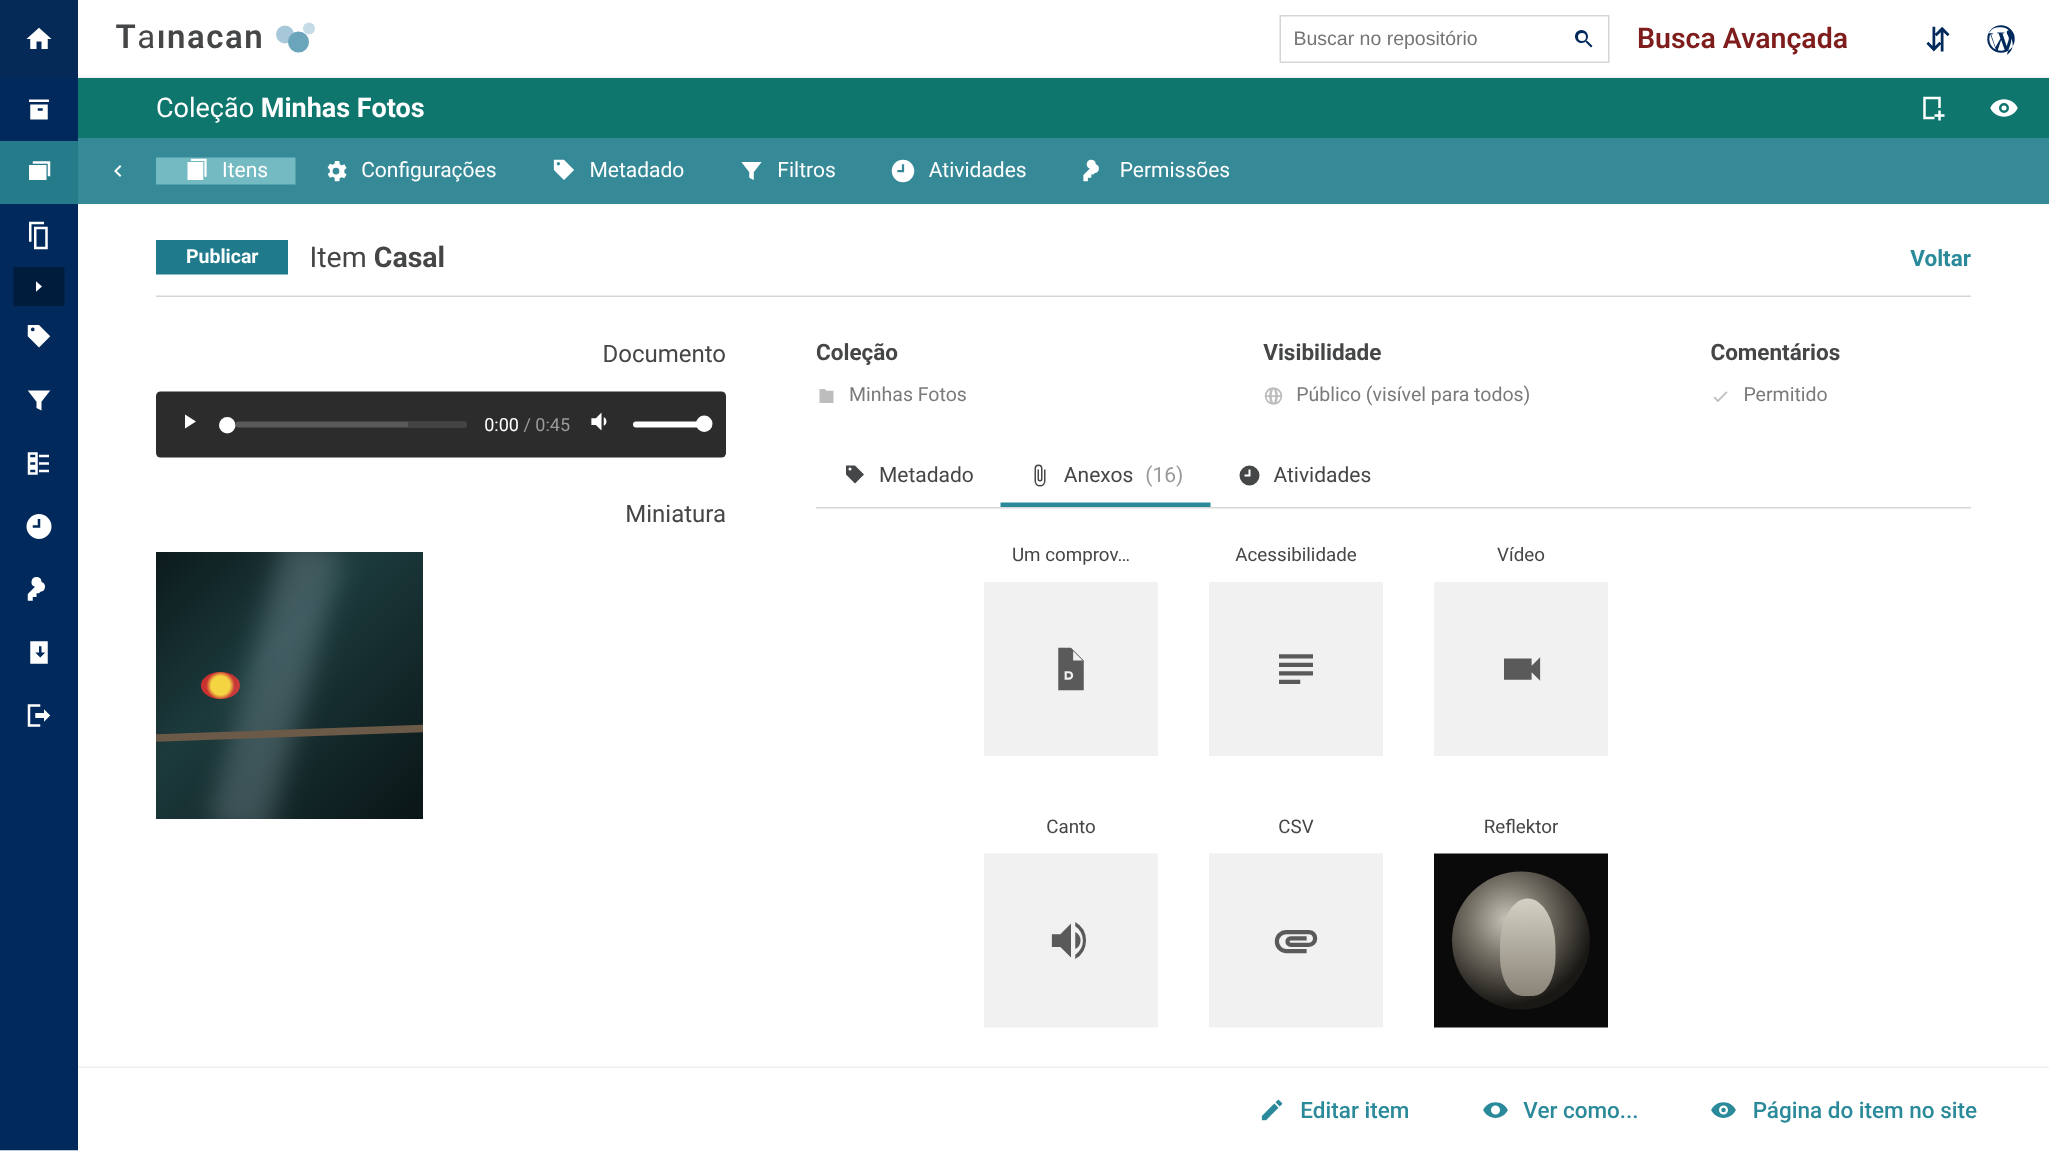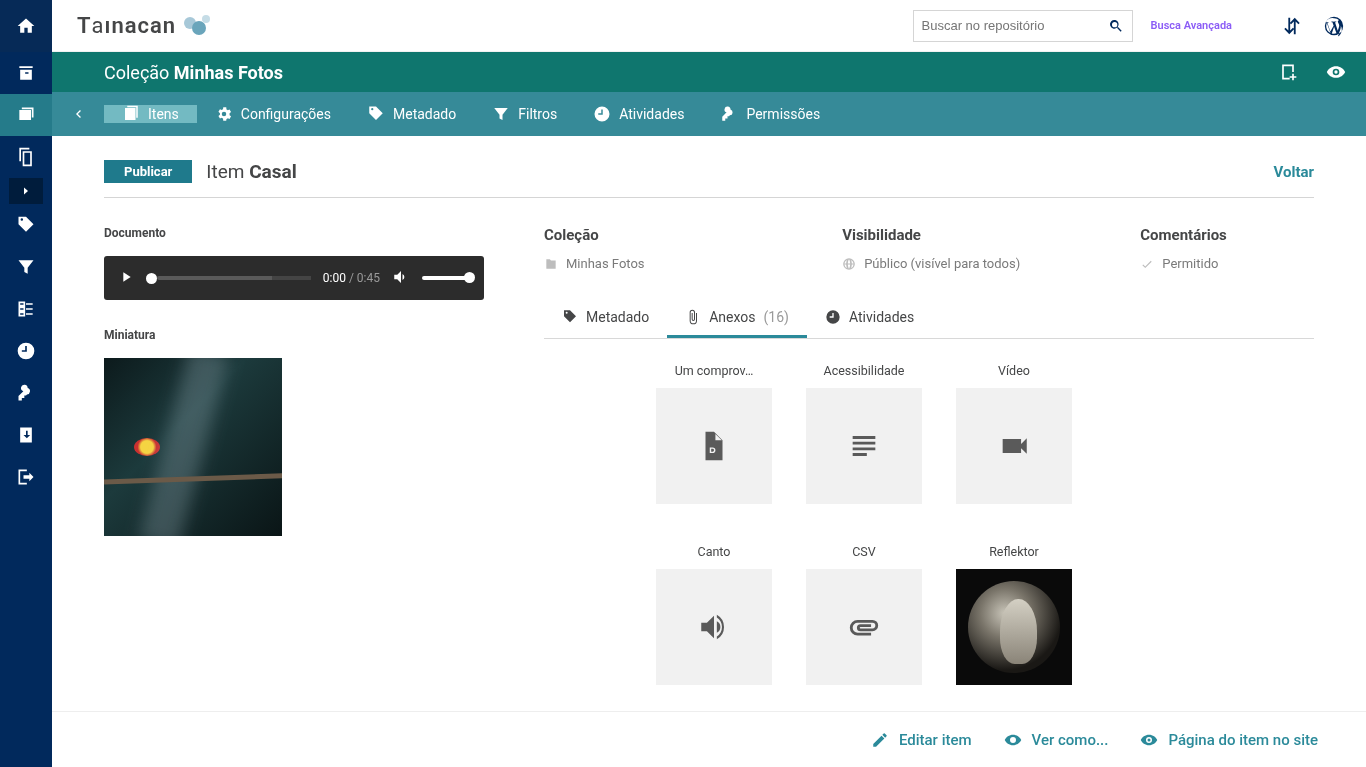--- a/index.html
+++ b/index.html
@@ -16,21 +16,21 @@
 .main { flex: 1; display: flex; flex-direction: column; background: #fff; position: relative; }
 .topbar { height: 52px; display: flex; align-items: center; padding: 0 20px 0 25px; border-bottom: 1px solid #f1f1f1; }
 .logo { display: flex; align-items: center; gap: 8px; }
 .logo-text { font-size: 22px; font-weight: 600; letter-spacing: 1px; color: #454647; }
 .logo-cluster { width: 28px; height: 22px; position: relative; }
 .dot { position: absolute; border-radius: 50%; }
 .topbar-spacer { flex: 1; }
 .search-box { display: flex; align-items: center; border: 1px solid #d5d5d5; height: 32px; width: 220px; padding: 0 8px; margin-right: 18px; }
 .search-box input { border: none; outline: none; flex: 1; font-size: 13px; color: #4c1d95; background: transparent; }
 .search-box svg { width: 16px; height: 16px; fill: #01295c; }
-.adv-search { color: #8b5cf6; font-weight: 600; font-size: 11px; margin-right: 30px; cursor: pointer; }
+.adv-search { color: #7f1d1d; font-weight: 600; font-size: 19px; margin-right: 30px; cursor: pointer; }
 .topbar-icon { width: 24px; height: 24px; margin-left: 18px; cursor: pointer; display:flex; align-items:center; justify-content:center;}
 .topbar-icon svg { width: 22px; height: 22px; fill: #01295c; }
 
 .coll-header { height: 40px; background: #0f766e; display: flex; align-items: center; padding: 0 20px 0 52px; color: #fff; }
 .coll-header .title { font-size: 18px; }
 .coll-header .title b { font-weight: 700; }
 .coll-header-actions { margin-left: auto; display: flex; gap: 28px; }
 .coll-header-actions svg { width: 20px; height: 20px; fill: #fff; cursor: pointer; }
 
 .coll-tabs { height: 44px; background: #368a98; display: flex; align-items: center; color: #fff; }
@@ -44,21 +44,21 @@
 .item-title-row { display: flex; align-items: center; gap: 14px; border-bottom: 1px solid #d5d5d5; padding-bottom: 14px; }
 .badge-publish { background: #1f7a8c; color: #fff; padding: 4px 20px; font-weight: 700; font-size: 13px; }
 .item-title { font-size: 19px; }
 .item-title b { font-weight: 700; }
 .back-link { margin-left: auto; color: #2b8a9a; font-weight: 700; font-size: 15px; cursor: pointer; }
 
 .two-col { display: flex; gap: 60px; margin-top: 28px; }
 .left-col { width: 380px; }
 .right-col { flex: 1; }
 
-.section-h { font-size: 12px; font-weight: 700; margin-bottom: 16px; }
+.section-h { font-size: 16px; font-weight: 400; margin-bottom: 16px; text-align: right; }
 .audio-player { background: #2c2c2c; height: 44px; border-radius: 3px; display: flex; align-items: center; padding: 0 14px; color: #fff; gap: 12px; }
 .play-btn svg { width: 16px; height: 16px; fill: #fff; }
 .progress { flex: 1; display:flex; align-items:center; gap:0;}
 .prog-dot{width:11px;height:11px;border-radius:50%;background:#fff;}
 .prog-track{flex:1;height:4px;background:#5a5a5a;border-radius:2px;position:relative;}
 .prog-track .fill{position:absolute;right:0;top:0;bottom:0;width:25%;background:#444;}
 .time { font-size: 12px; }
 .time .cur{color:#fff;} .time .tot{color:#9a9a9a;}
 .vol svg{width:18px;height:18px;fill:#fff;}
 .vol-bar{width:48px;height:4px;background:#fff;border-radius:2px;position:relative;}
@@ -84,21 +84,21 @@
 
 .attachments{display:grid;grid-template-columns:repeat(3,140px);gap:40px 10px;justify-content:start;padding-left:100px;}
 .att-item{text-align:center;font-size:12.5px;}
 .att-item .name{margin-bottom:10px;white-space:nowrap;overflow:hidden;text-overflow:ellipsis;max-width:120px;margin-left:auto;margin-right:auto;}
 .att-box{width:116px;height:116px;background:#f1f1f1;display:flex;align-items:center;justify-content:center;margin:0 auto;}
 .att-box svg{width:34px;height:34px;fill:#5a5a5a;}
 .att-box.image{background:#0a0a0a;position:relative;overflow:hidden;}
 .reflektor{position:absolute;inset:12px;border-radius:50%;background:radial-gradient(circle at 40% 35%,#c8c4b8 0%,#7a756a 30%,#1a1815 70%);}
 .reflektor::after{content:"";position:absolute;left:35%;top:20%;width:40%;height:70%;background:linear-gradient(180deg,#d4d0c4 0%,#8a8478 100%);border-radius:50% 50% 40% 40%;filter:blur(0.5px);}
 
-.footer-bar{position:absolute;bottom:0;left:0;right:0;height:56px;background:#fff;border-top:1px solid #eee;display:flex;align-items:center;justify-content:flex-end;gap:32px;padding:0 48px;}
+.footer-bar{position:absolute;bottom:0;left:0;right:0;height:56px;background:#fff;border-top:1px solid #eee;display:flex;align-items:center;justify-content:flex-end;gap:48px;padding:0 48px;}
 .foot-action{color:#2b8a9a;font-weight:500;display:flex;align-items:center;gap:10px;cursor:pointer;font-size:15px;}
 .foot-action svg{width:18px;height:18px;fill:#2b8a9a;}
 </style>
 </head>
 <body>
 
 <div class="app">
   <div class="sidebar-nav">
     <div class="nav-item home">
         <svg viewBox="0 0 24 24">

